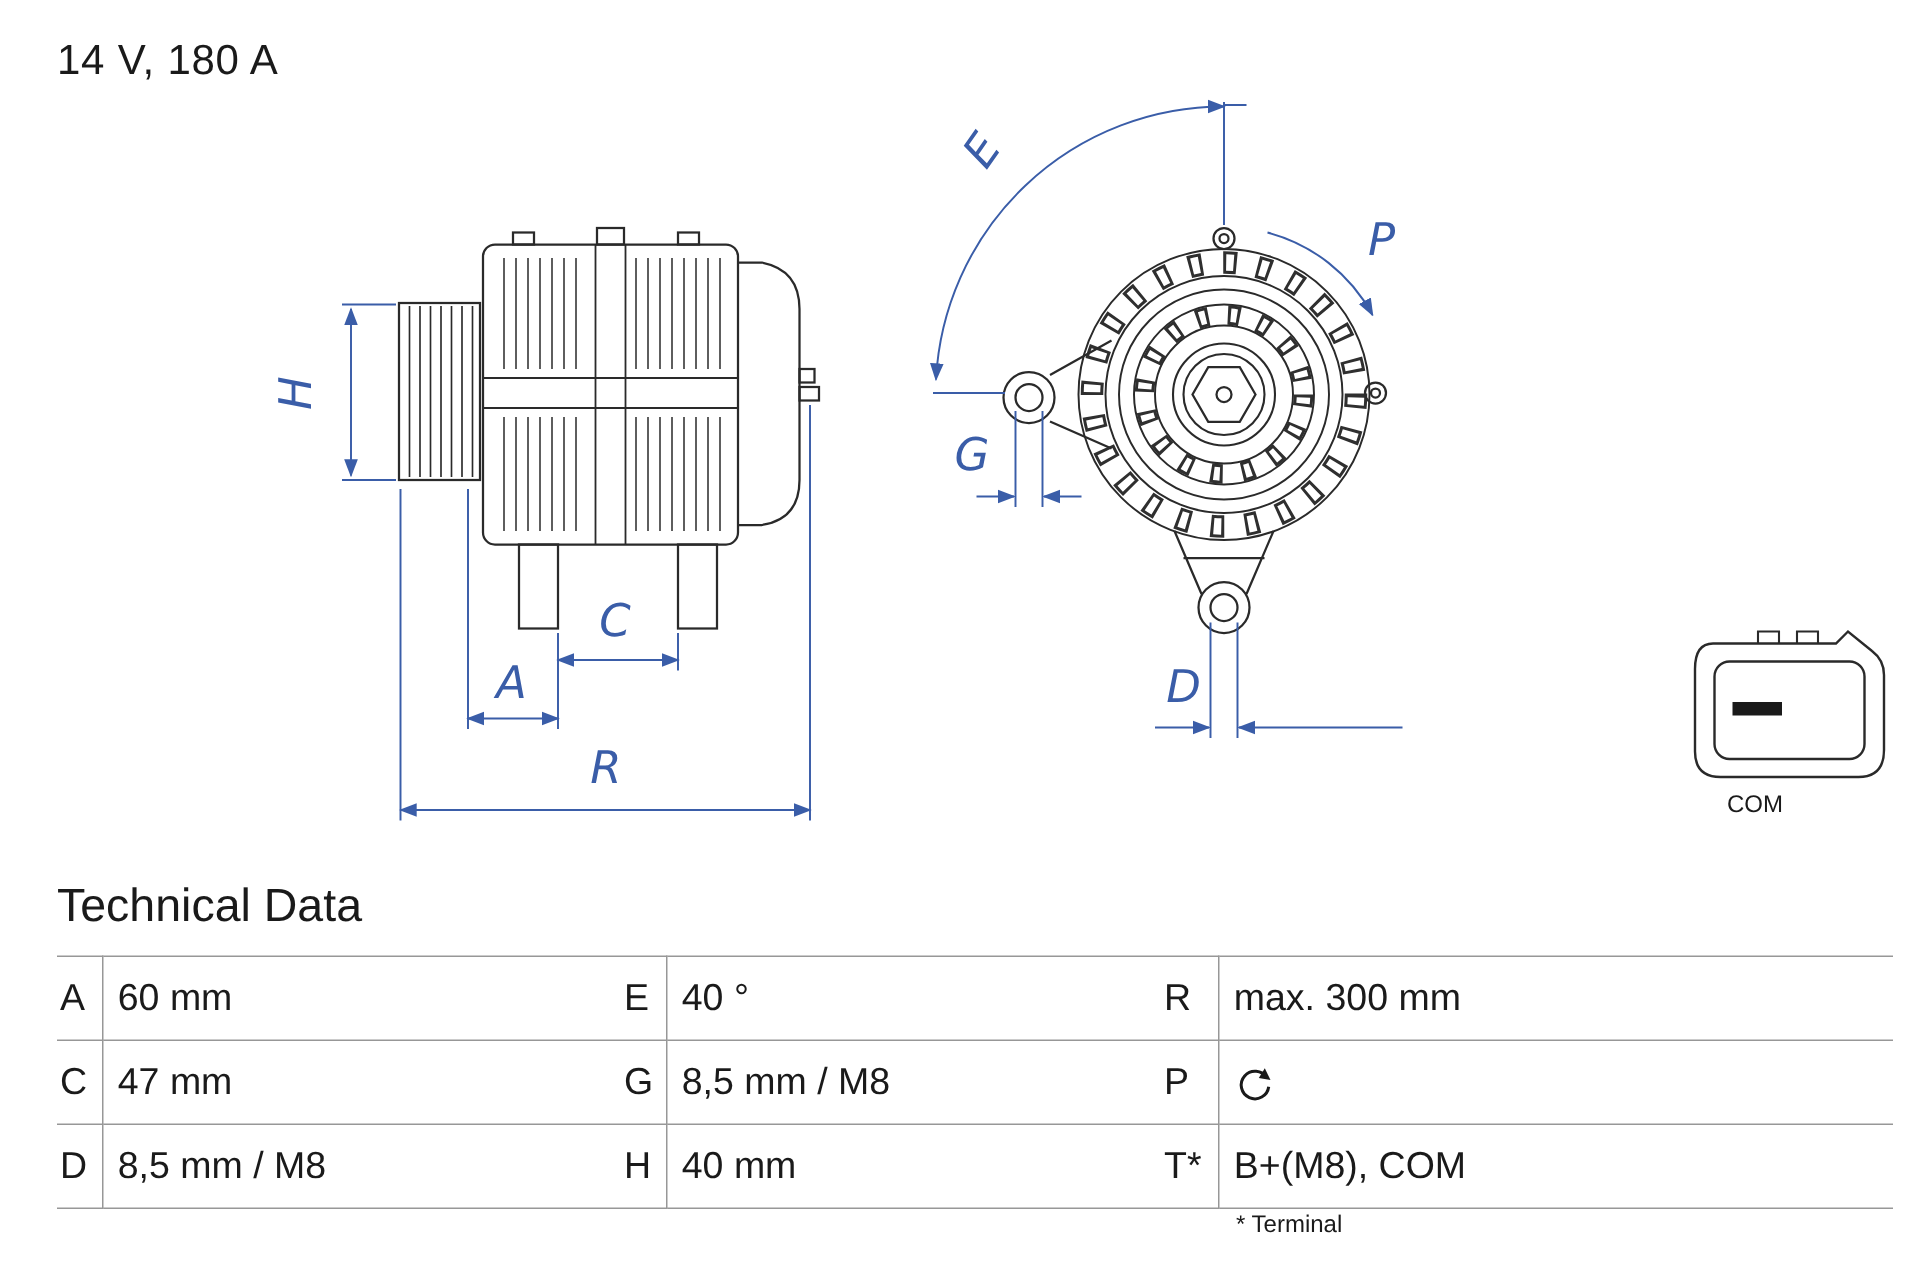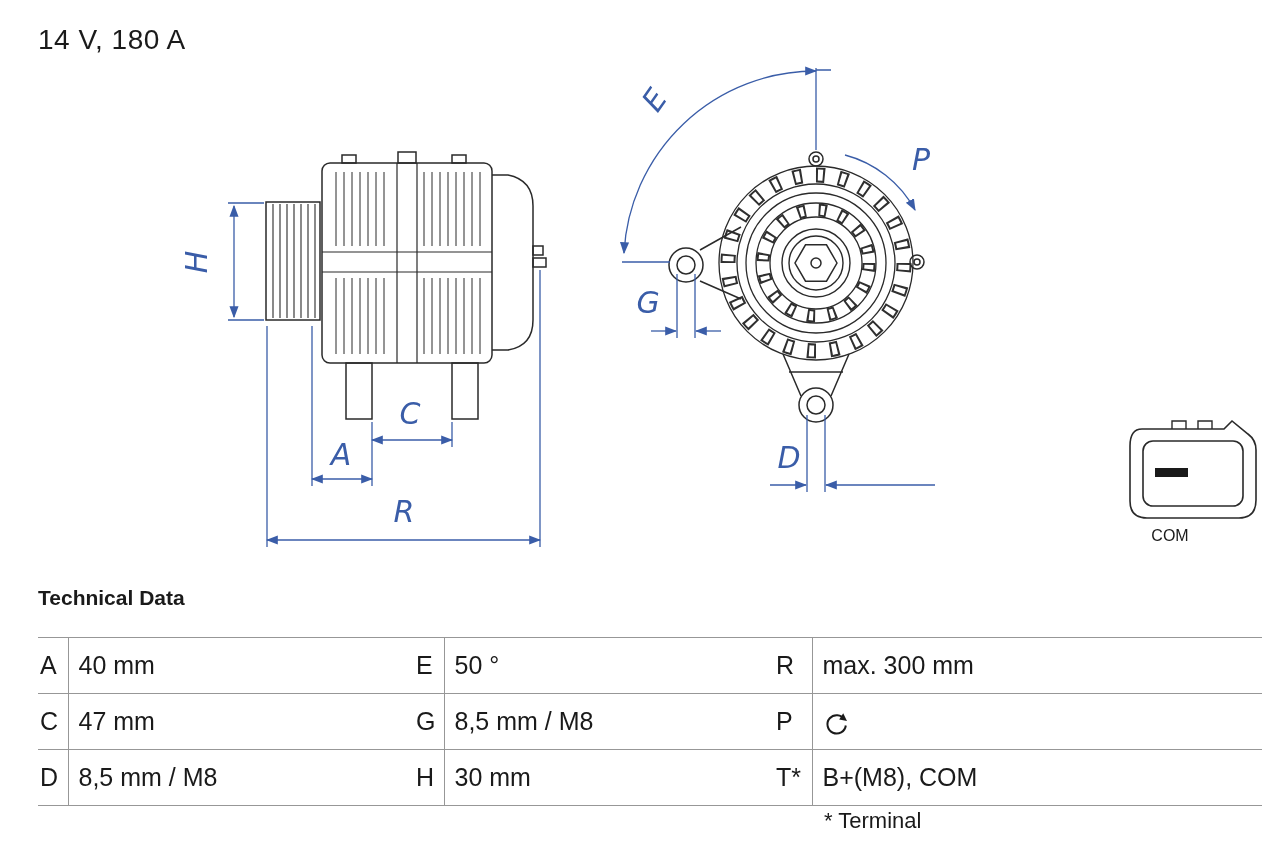--- a/index.html
+++ b/index.html
@@ -1,28 +1,28 @@
 <!DOCTYPE html>
 <html><head>
 <meta charset="utf-8">
 <style>
   * { margin:0; padding:0; box-sizing:border-box; }
   html,body { width:1280px; height:853px; }
   body { background:#ffffff; font-family:"Liberation Sans", sans-serif; color:#1a1a1a; }
   .page { position:relative; width:1280px; height:853px; background:#fff; overflow:hidden; }
   .title { position:absolute; left:38px; top:24px; font-size:28px; letter-spacing:0.5px; }
   .drawing-svg { position:absolute; left:0; top:0; }
-  .section-title { position:absolute; left:38px; top:586px; font-size:21px; font-weight:bold; }
+  .section-title { position:absolute; left:38px; top:586px; font-size:31px; font-weight:normal; }
   .spec-table { position:absolute; left:38px; top:637px; width:1224px; border-collapse:collapse;
                 font-size:25px; table-layout:fixed; }
   .spec-table td { border-top:1px solid #979797; border-bottom:1px solid #979797;
                    height:56px; vertical-align:middle; overflow:visible; white-space:nowrap; }
   .spec-table td.key { border-right:1px solid #979797; padding-left:2px; }
   .spec-table td.val { padding-left:10px; }
-  .footnote { position:absolute; left:824px; top:808px; font-size:22px; }
+  .footnote { position:absolute; left:824px; top:808px; font-size:16px; }
   .dimtext { font-family:"DejaVu Sans", sans-serif; }
 </style>
 </head>
 <body>
 
 <div class="page">
 
   <div class="title">14 V, 180 A</div>
 
   <svg class="drawing-svg" width="1280" height="580" viewBox="0 0 1280 580">
@@ -141,42 +141,42 @@
       <col style="width:30px">
         <col style="width:346px">
       <col style="width:30px">
         <col style="width:330px">
       <col style="width:38px">
         <col style="width:450px">
     </colgroup>
     <tbody>
         <tr>
           <td class="key">A</td>
-          <td class="val">40 mm</td>
+          <td class="val">60 mm</td>
           <td class="key">E</td>
-          <td class="val">50 °</td>
+          <td class="val">40 °</td>
           <td class="key">R</td>
           <td class="val">max. 300 mm</td>
         </tr>
         <tr>
           <td class="key">C</td>
           <td class="val">47 mm</td>
           <td class="key">G</td>
           <td class="val">8,5 mm / M8</td>
           <td class="key">P</td>
           <td class="val"><svg width="27" height="26" viewBox="0 0 27 26" style="vertical-align:middle">
               <path d="M21.5,9.5 A9.2,9.2 0 1 0 22.8,15.5" fill="none" stroke="#1a1a1a" stroke-width="2"></path>
               <path d="M24,11 L20.2,3.2 L16.2,9.6 Z" fill="#1a1a1a"></path>
             </svg></td>
         </tr>
         <tr>
           <td class="key">D</td>
           <td class="val">8,5 mm / M8</td>
           <td class="key">H</td>
-          <td class="val">30 mm</td>
+          <td class="val">40 mm</td>
           <td class="key">T*</td>
           <td class="val">B+(M8), COM</td>
         </tr>
       </tbody>
   </table>
 
   <div class="footnote">* Terminal</div>
 
 </div>
 

